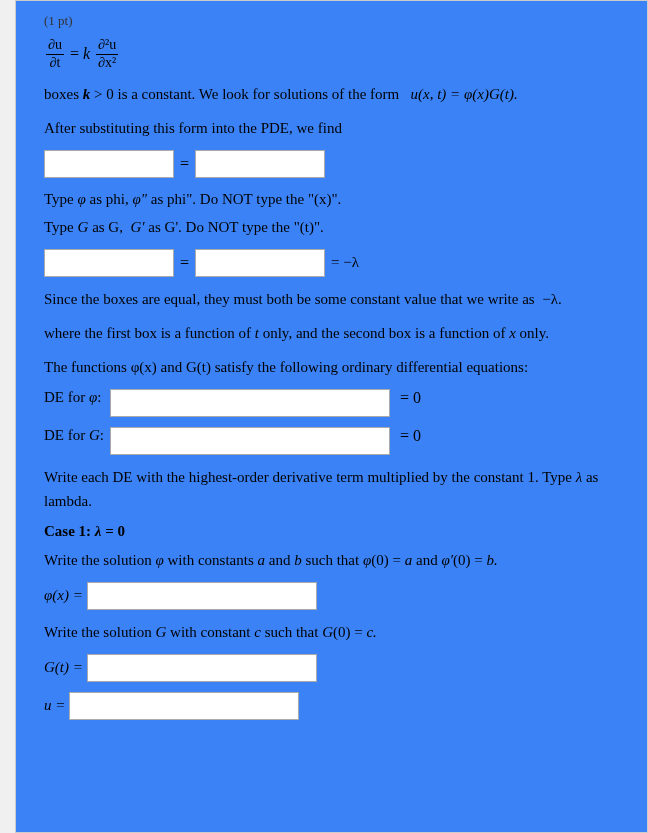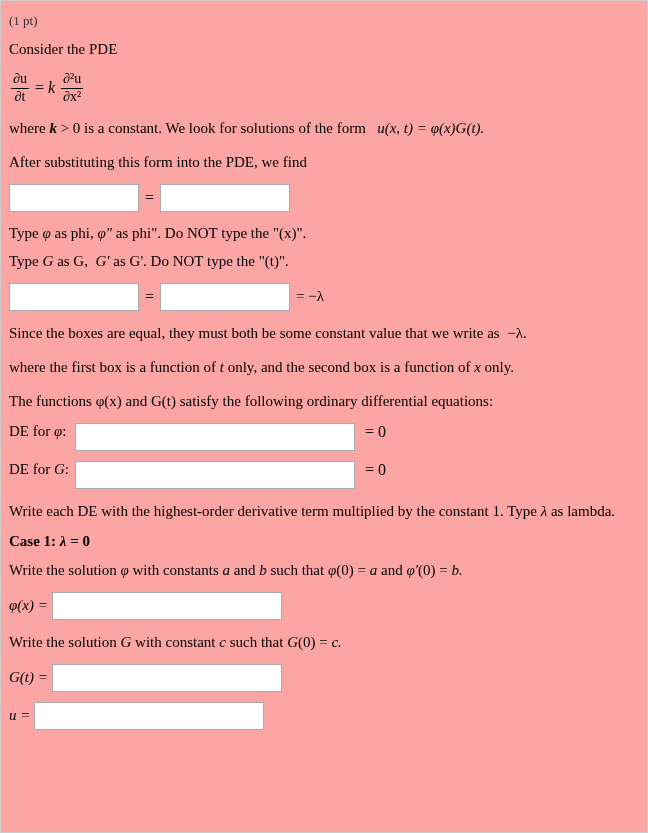--- a/index.html
+++ b/index.html
@@ -6,25 +6,26 @@
     body {
       font-family: Georgia, 'Times New Roman', serif;
       font-size: 15px;
       background: #f0f0f0;
       display: flex;
       justify-content: center;
       align-items: flex-start;
       min-height: 833px;
     }
     .page {
-      background: #fca5a5;
+      background: #3b82f6;
       width: 648px;
       min-height: 833px;
-      padding: 12px 18px 24px 8px;
+      padding: 12px 18px 24px 28px;
       border: 1px solid #ccc;
+      margin-left: 15px;
     }
     .line {
       margin-bottom: 10px;
       line-height: 1.6;
     }
     .line-small {
       margin-bottom: 6px;
       line-height: 1.5;
     }
     .pts {
@@ -105,39 +106,38 @@
       margin-bottom: 10px;
     }
   </style>
 </head>
 <body>
 
 <div class="page">
 
   <div class="pts">(1 pt)</div>
 
-  <div class="line">Consider the PDE</div>
 
   <div class="pde-line">
 
     <span class="math-frac">
       <span class="num">∂u</span>
       <span class="den">∂t</span>
     </span>
     <span>=</span>
 
     <span style="font-style:italic;">k</span>
     <span class="math-frac">
       <span class="num">∂²u</span>
       <span class="den">∂x²</span>
     </span>
   </div>
 
   <div class="line">
-    <span>where </span>
+    <span>boxes </span>
     <span style="font-style:italic; font-weight:bold;">k</span>
     <span> &gt; 0 is a constant. We look for solutions of the form&nbsp;&nbsp;</span>
     <span style="font-style:italic;">u(x, t) = φ(x)G(t).</span>
   </div>
 
   <div class="line">After substituting this form into the PDE, we find</div>
 
   <div class="eq-row">
     <input class="input-box" type="text" style="">
     <span class="eq-symbol">=</span>

